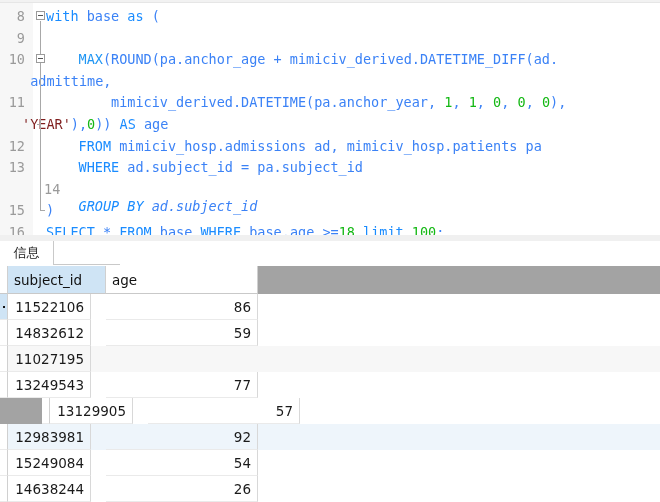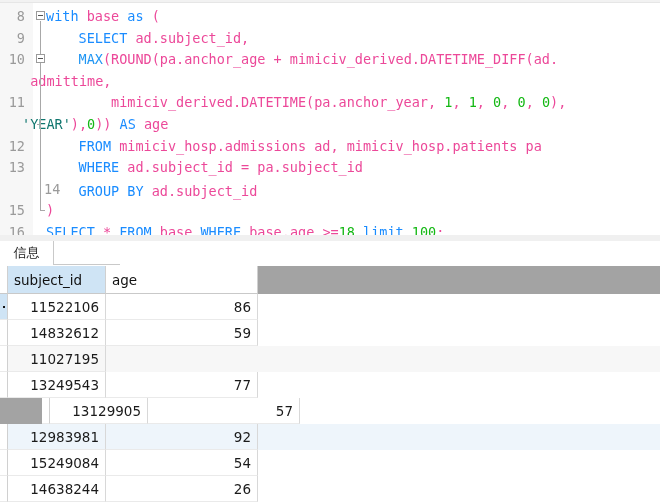--- a/index.html
+++ b/index.html
@@ -47,22 +47,22 @@
     color:#2b2b2b;
     font-family:"DejaVu Sans Mono", monospace;
     font-size:13.5px;
     line-height:21.6px;
   }
   .code-line.wrapped { left:22px; }
 
   .kw   { color:#1a8cff; }
   .kw2  { color:#2196f3; }
   .num  { color:#14b814; }
-  .str  { color:#0f766e; }
-  .plain{ color:#ec4899; }
+  .str  { color:#7f1d1d; }
+  .plain{ color:#3b82f6; }
 
   
   .fold-box {
     position:absolute; width:9px; height:9px;
     border:1px solid #9b9b9b; background:#fff;
   }
   .fold-box::before {
     content:""; position:absolute; left:1px; top:3px;
     width:5px; height:1px; background:#555;
   }
@@ -133,21 +133,21 @@
     width:2px; height:2px; background:#111;
   }
   .cell {
     position:absolute; top:0; height:26px;
     border-right:1px solid #d8d8d8; border-bottom:1px solid #eaeaea;
     display:flex; align-items:center;
     padding:0 6px;
     overflow:hidden; white-space:nowrap;
   }
   .cell.num-cell { justify-content:flex-end; }
-  .cell.c1 { left:8px;  width:98px; }
+  .cell.c1 { left:8px;  width:83px; }
   .cell.c2 { left:106px; width:152px; }
 
   .hdr-row { position:absolute; left:0; top:0; width:660px; height:28px; }
   .hdr-corner {
     position:absolute; left:0; top:0; width:8px; height:28px;
     background:#ffffff; border-right:1px solid #d0d0d0;
     border-bottom:1px solid #c9c9c9;
   }
   .hdr-cell {
     position:absolute; top:0; height:28px;
@@ -172,33 +172,32 @@
 <div id="app">
 
   <div class="top-strip"></div>
 
   <div class="editor">
     <div class="gutter-bg"></div>
     <div class="code-area" id="code-area">
         <div class="ln" style="top: 3px;">8</div>
         <div class="code-line" style="top: 3px;"><span class="kw">with</span><span class="plain"> base </span><span class="kw">as</span><span class="plain"> (</span></div>
         <div class="ln" style="top: 24.6px;">9</div>
-        <div class="code-line" style="top: 24.6px;"><span class="plain">    </span><span class="kw">SELECT</span><span class="plain"> ad.subject_id,</span></div>
         <div class="ln" style="top: 46.2px; padding-left: 7px;">10</div>
         <div class="code-line wrapped" style="top: 67.8px;"><span class="plain"> admittime,</span></div>
         <div class="code-line" style="top: 46.2px;"><span class="plain">    </span><span class="kw2">MAX</span><span class="plain">(ROUND(pa.anchor_age + mimiciv_derived.DATETIME_DIFF(ad.</span></div>
         <div class="ln" style="top: 89.4px;">11</div>
         <div class="code-line" style="top: 89.4px;"><span class="plain">        mimiciv_derived.DATETIME(pa.anchor_year, </span><span class="num">1</span><span class="plain">, </span><span class="num">1</span><span class="plain">, </span><span class="num">0</span><span class="plain">, </span><span class="num">0</span><span class="plain">, </span><span class="num">0</span><span class="plain">),</span></div>
         <div class="code-line wrapped" style="top: 111px;"><span class="str">'YEAR'</span><span class="plain">),</span><span class="num">0</span><span class="plain">)) </span><span class="kw">AS</span><span class="plain"> age</span></div>
         <div class="ln" style="top: 132.6px;">12</div>
         <div class="code-line" style="top: 132.6px;"><span class="plain">    </span><span class="kw">FROM</span><span class="plain"> mimiciv_hosp.admissions ad, mimiciv_hosp.patients pa</span></div>
         <div class="ln" style="top: 154.2px;">13</div>
         <div class="code-line" style="top: 154.2px;"><span class="plain">    </span><span class="kw">WHERE</span><span class="plain"> ad.subject_id = pa.subject_id</span></div>
         <div class="ln" style="top: 175.8px; padding-left: 44px;">14</div>
-        <div class="code-line" style="top: 178px;"><span class="plain">    </span><span class="kw">GROUP BY</span><span class="plain"> ad.subject_id</span></div>
+        <div class="code-line" style="top: 193px; font-style: italic;"><span class="plain">    </span><span class="kw">GROUP BY</span><span class="plain"> ad.subject_id</span></div>
         <div class="ln" style="top: 197.4px;">15</div>
         <div class="code-line" style="top: 197.4px;"><span class="plain">)</span></div>
         <div class="ln" style="top: 219px;">16</div>
         <div class="code-line" style="top: 219px;"><span class="kw">SELECT</span><span class="plain"> * </span><span class="kw">FROM</span><span class="plain"> base </span><span class="kw">WHERE</span><span class="plain"> base.age &gt;=</span><span class="num">18</span><span class="plain"> </span><span class="kw">limit</span><span class="plain"> </span><span class="num">100</span><span class="plain">;</span></div>
       </div>
     <div id="fold-layer">
         <div class="fold-vline" style="left: 40px; top: 18px; height: 189.4px;"></div>
         <div class="fold-box" style="left: 36px; top: 8px;"></div>
         <div class="fold-box" style="left: 36px; top: 51.2px;"></div>
         <div class="fold-tick" style="left: 37px; top: 121px;"></div>

